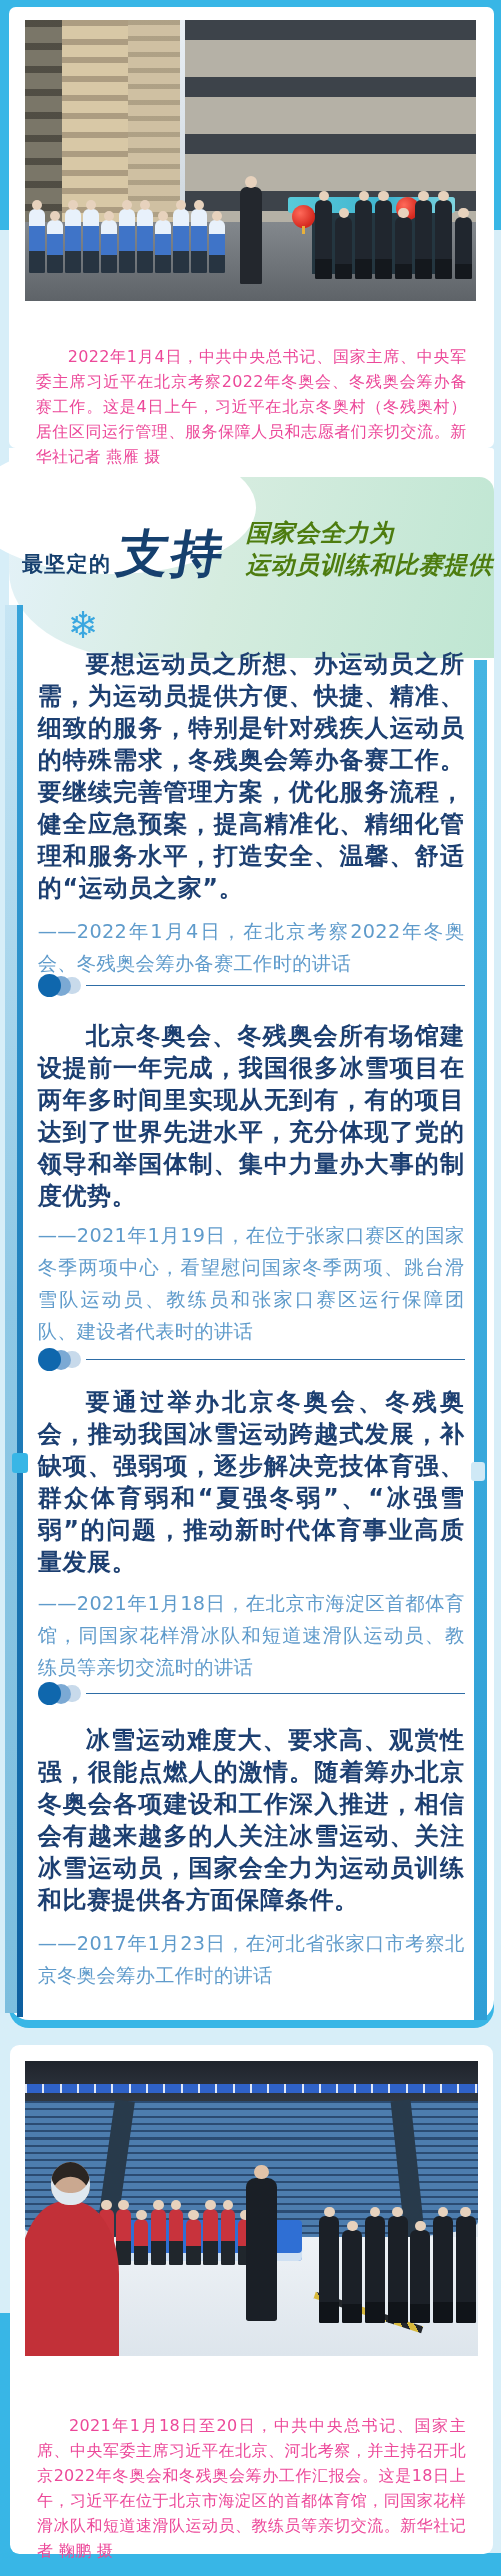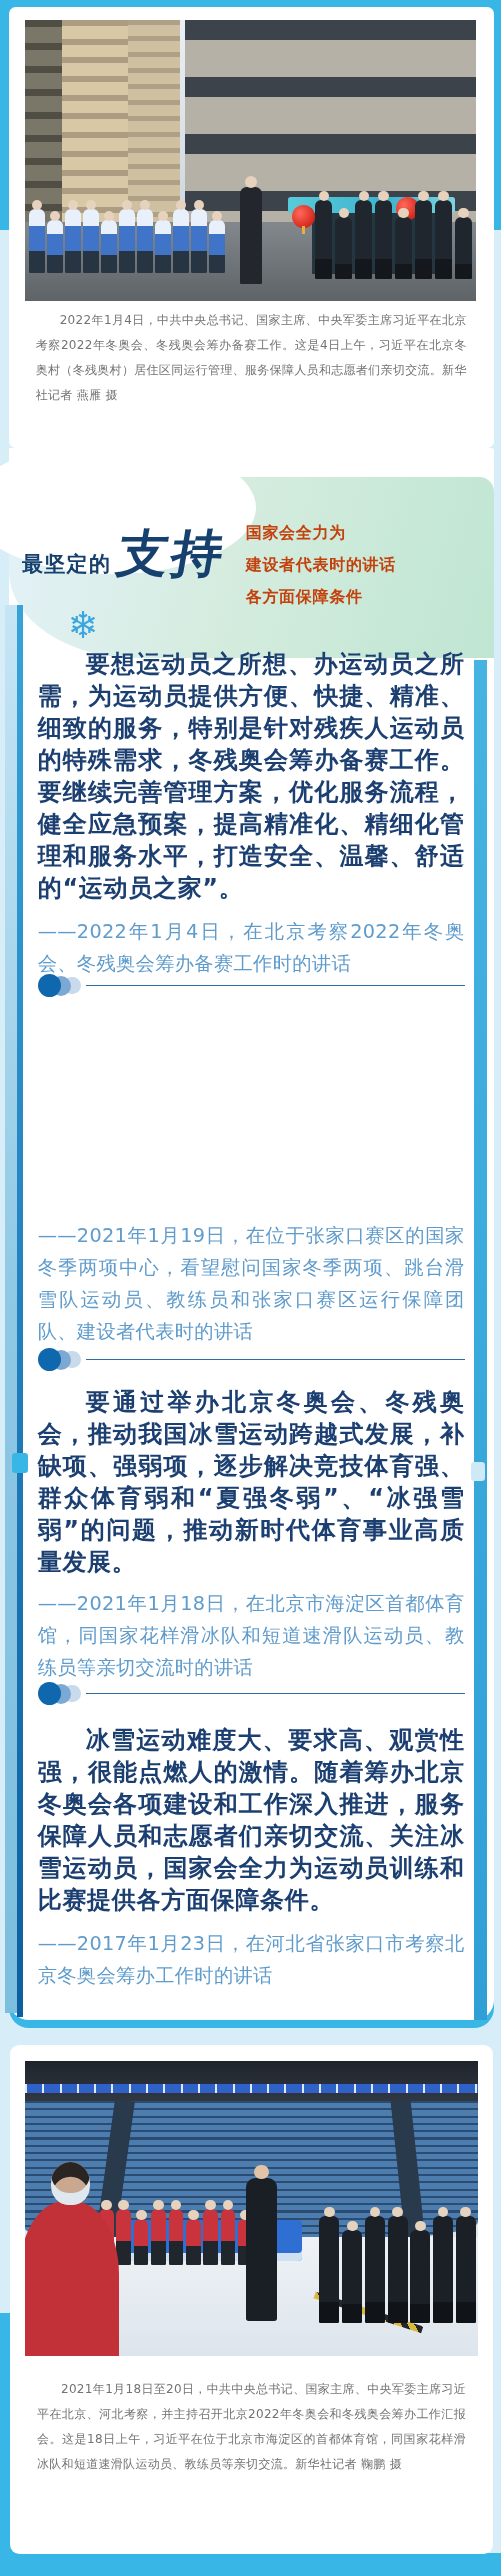--- a/index.html
+++ b/index.html
@@ -12,22 +12,22 @@
   
   .band-top{left:0;top:0;width:501px;height:230px;background:#38b6e6;}
   .wedge-bottom{left:0;top:2313px;width:501px;height:263px;
     background:linear-gradient(100deg,#38b6e6 0%,#38b6e6 16%,rgba(56,182,230,0) 48%);}
   .band-bottom{left:0;top:2553px;width:501px;height:23px;background:#38b6e6;}
 
   
   .card1{left:8.7px;top:6.7px;width:485px;height:441px;background:#ffffff;border-radius:6.7px;z-index:2;}
   .photo{position:absolute;overflow:hidden;background:#dfe7ee;}
   .photo1{left:16.7px;top:13.3px;width:451px;height:281px;}
-  .caption{position:absolute;left:27px;right:27px;color:#737373;font-size:12px;line-height:25px;
-    text-align:justify;text-indent:2em;letter-spacing:0.3px;}
+  .caption{position:absolute;left:27px;right:27px;color:#ec4899;font-size:16px;line-height:25px;
+    text-align:justify;text-indent:2em;letter-spacing:0.3px;margin-top:36px;}
   .caption1{top:301px;}
 
   
   .p1-sky{left:0;top:0;right:0;bottom:0;background:linear-gradient(180deg,#eaf0f5 0%,#d3dbe2 60%,#c8d0d6 100%);}
   .p1-b1{left:0;top:0;width:37px;height:281px;background:#7a7668;
     background-image:repeating-linear-gradient(180deg,rgba(30,28,24,.45) 0 6.7px,rgba(0,0,0,0) 6.7px 23px);}
   .p1-b2{left:37px;top:0;width:67px;height:281px;background:#d8c8a6;
     background-image:repeating-linear-gradient(180deg,rgba(90,75,60,.35) 0 6px,rgba(0,0,0,0) 6px 18.7px);}
   .p1-b3{left:103px;top:0;width:52px;height:267px;background:#cfc0a2;
     background-image:repeating-linear-gradient(180deg,rgba(90,80,60,.28) 0 5.3px,rgba(0,0,0,0) 5.3px 16px);}
@@ -63,22 +63,22 @@
   .blob-ellipse{position:absolute;left:-40px;top:-6.7px;width:287px;height:133px;background:#ffffff;
     border-radius:50%;}
   .support-en{position:absolute;left:14.7px;top:24px;color:#f08c3c;
     font-family:"DejaVu Serif","Liberation Serif",serif;font-style:italic;
     font-size:28px;line-height:28px;}
   .support-en::first-letter{font-size:61px;}
   .support-cn{position:absolute;left:13.3px;top:72px;display:flex;align-items:baseline;color:#16406e;}
   .support-prefix{font-size:21px;font-weight:700;letter-spacing:1.3px;}
   .support-main{font-size:51px;font-weight:700;margin-left:6.7px;display:inline-block;
     transform:skewX(-10deg);letter-spacing:2.7px;}
-  .headline{position:absolute;left:237px;top:69px;width:247px;color:#c2410c;
-    font-size:16px;line-height:32px;font-weight:700;letter-spacing:0.7px;}
+  .headline{position:absolute;left:237px;top:69px;width:247px;color:#4d7c0f;
+    font-size:24px;line-height:32px;font-weight:700;letter-spacing:0.7px;font-style:italic;}
   .snowflake{position:absolute;left:59px;top:159px;font-size:37px;line-height:37px;color:#3aa7e0;}
 
   .stripe-left{position:absolute;left:-4px;top:157px;width:12px;height:1408px;
     background:linear-gradient(180deg,#c6e5f4 0%,#8ec8e5 50%,#7cbede 100%);}
   .bar-left{position:absolute;left:8px;top:157px;width:6px;height:1412px;
     background:linear-gradient(180deg,#37a3da,#0d5f9f);}
   .notch-left{position:absolute;left:3.3px;top:1005px;width:16px;height:20px;background:#38b6e6;border-radius:3.3px;}
   .bar-right{position:absolute;left:465px;top:212px;width:13.3px;height:1360px;
     background:linear-gradient(180deg,#45b4e2,#2f9fd6);}
   .notch-right{position:absolute;left:462px;top:1014px;width:14.7px;height:18.7px;background:#cfe9f6;border-radius:3.3px;}
@@ -179,58 +179,58 @@
   <div class="hdr-band"></div>
   <div class="blob-ellipse"></div>
   <div class="blob-rect"></div>
 
   <div class="support-cn">
     <span class="support-prefix">最坚定的</span>
     <span class="support-main">支持</span>
   </div>
   <div class="headline">
     <div>国家会全力为</div>
-    <div>建设者代表时的讲话</div>
-    <div>各方面保障条件</div>
+    <div>运动员训练和比赛提供</div>
   </div>
   <div class="snowflake">❄</div>
 
   <div class="stripe-left"></div>
   <div class="bar-left"></div>
   <div class="notch-left"></div>
   <div class="bar-right"></div>
   <div class="notch-right"></div>
 
   <div class="quote q1">要想运动员之所想、办运动员之所需，为运动员提供方便、快捷、精准、细致的服务，特别是针对残疾人运动员的特殊需求，冬残奥会筹办备赛工作。要继续完善管理方案，优化服务流程，健全应急预案，提高精准化、精细化管理和服务水平，打造安全、温馨、舒适的“运动员之家”。</div>
   <div class="q-src s1">——2022年1月4日，在北京考察2022年冬奥会、冬残奥会筹办备赛工作时的讲话</div>
   <div class="divider d1">
     <span class="dot1"></span>
     <span class="dot2"></span>
     <span class="dot3"></span>
     <span class="dline"></span>
   </div>
 
+  <div class="quote q2">北京冬奥会、冬残奥会所有场馆建设提前一年完成，我国很多冰雪项目在两年多时间里实现从无到有，有的项目达到了世界先进水平，充分体现了党的领导和举国体制、集中力量办大事的制度优势。</div>
   <div class="q-src s2">——2021年1月19日，在位于张家口赛区的国家冬季两项中心，看望慰问国家冬季两项、跳台滑雪队运动员、教练员和张家口赛区运行保障团队、建设者代表时的讲话</div>
   <div class="divider d2">
     <span class="dot1"></span>
     <span class="dot2"></span>
     <span class="dot3"></span>
     <span class="dline"></span>
   </div>
 
   <div class="quote q3">要通过举办北京冬奥会、冬残奥会，推动我国冰雪运动跨越式发展，补缺项、强弱项，逐步解决竞技体育强、群众体育弱和“夏强冬弱”、“冰强雪弱”的问题，推动新时代体育事业高质量发展。</div>
   <div class="q-src s3">——2021年1月18日，在北京市海淀区首都体育馆，同国家花样滑冰队和短道速滑队运动员、教练员等亲切交流时的讲话</div>
   <div class="divider d3">
     <span class="dot1"></span>
     <span class="dot2"></span>
     <span class="dot3"></span>
     <span class="dline"></span>
   </div>
 
-  <div class="quote q4">冰雪运动难度大、要求高、观赏性强，很能点燃人的激情。随着筹办北京冬奥会各项建设和工作深入推进，服务保障人员和志愿者们亲切交流、关注冰雪运动员，国家会全力为运动员训练和比赛提供各方面保障条件。</div>
+  <div class="quote q4">冰雪运动难度大、要求高、观赏性强，很能点燃人的激情。随着筹办北京冬奥会各项建设和工作深入推进，相信会有越来越多的人关注冰雪运动、关注冰雪运动员，国家会全力为运动员训练和比赛提供各方面保障条件。</div>
   <div class="q-src s4">——2017年1月23日，在河北省张家口市考察北京冬奥会筹办工作时的讲话</div>
 </div>
 
 <div class="abs card2">
   <div class="photo photo2 abs">
     <div class="abs p2-ceiling"></div>
     <div class="abs p2-led"></div>
     <div class="abs p2-seats"></div>
     <div class="p2-aisle a"></div>
     <div class="p2-aisle b"></div>

